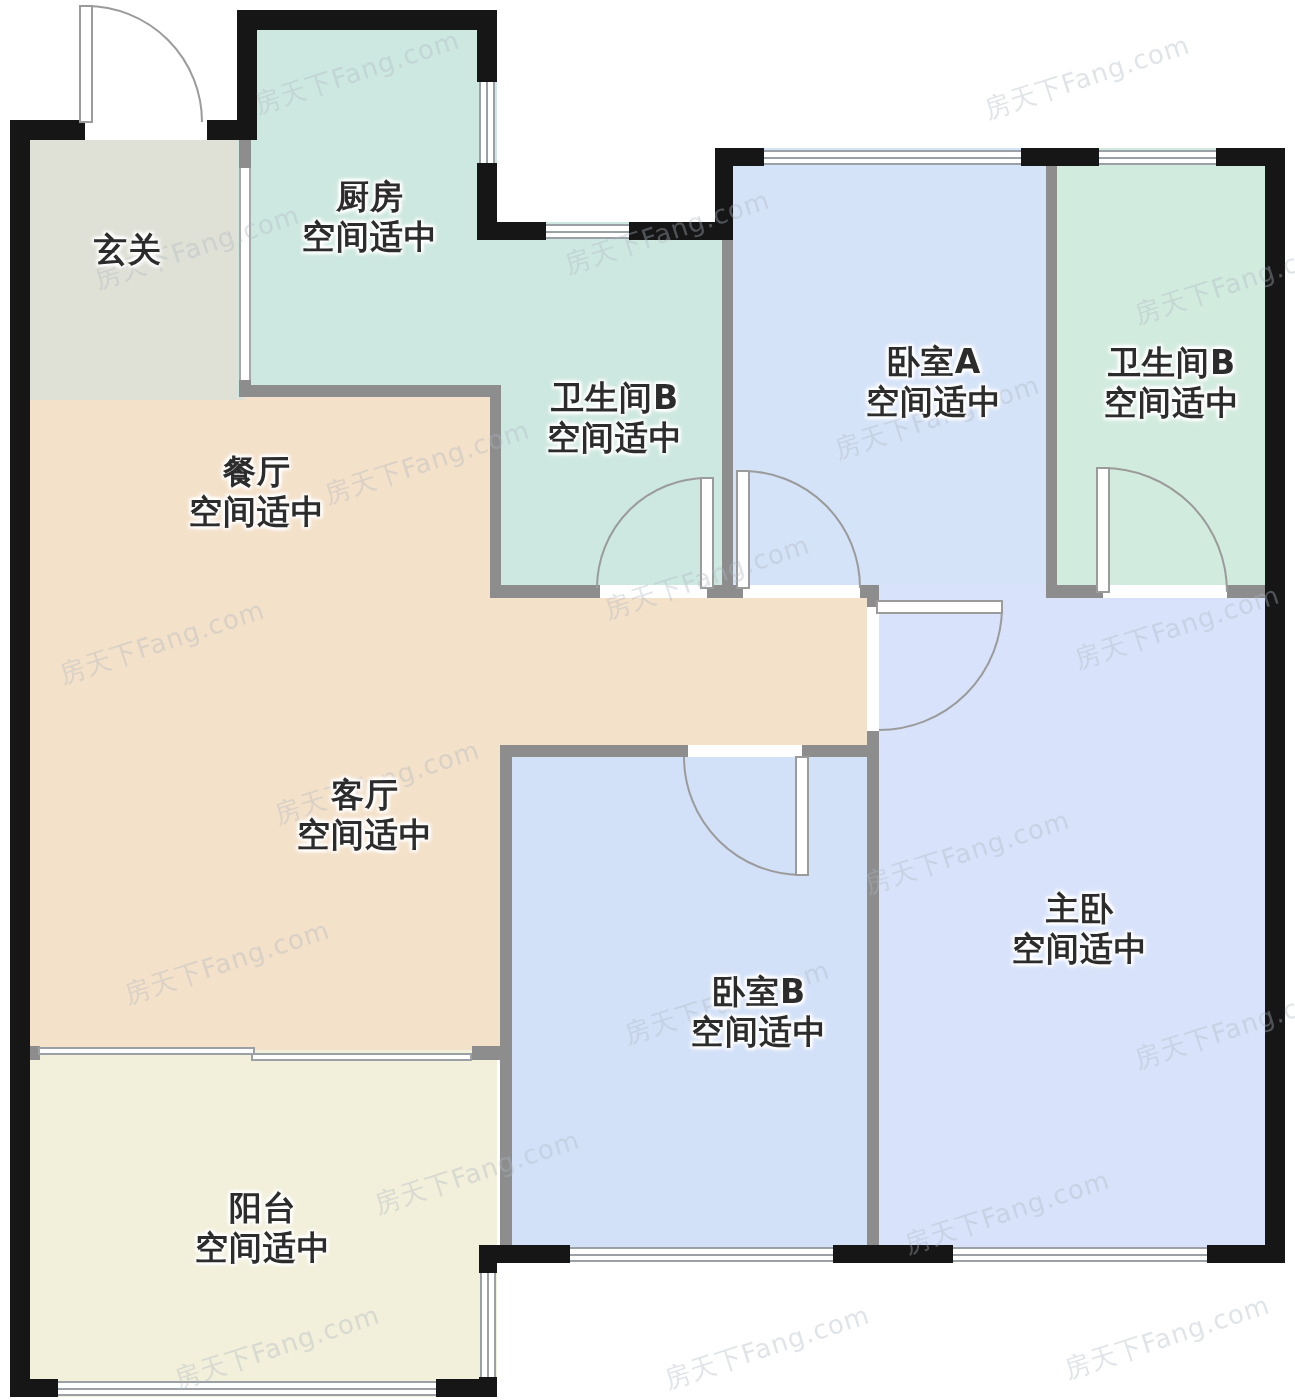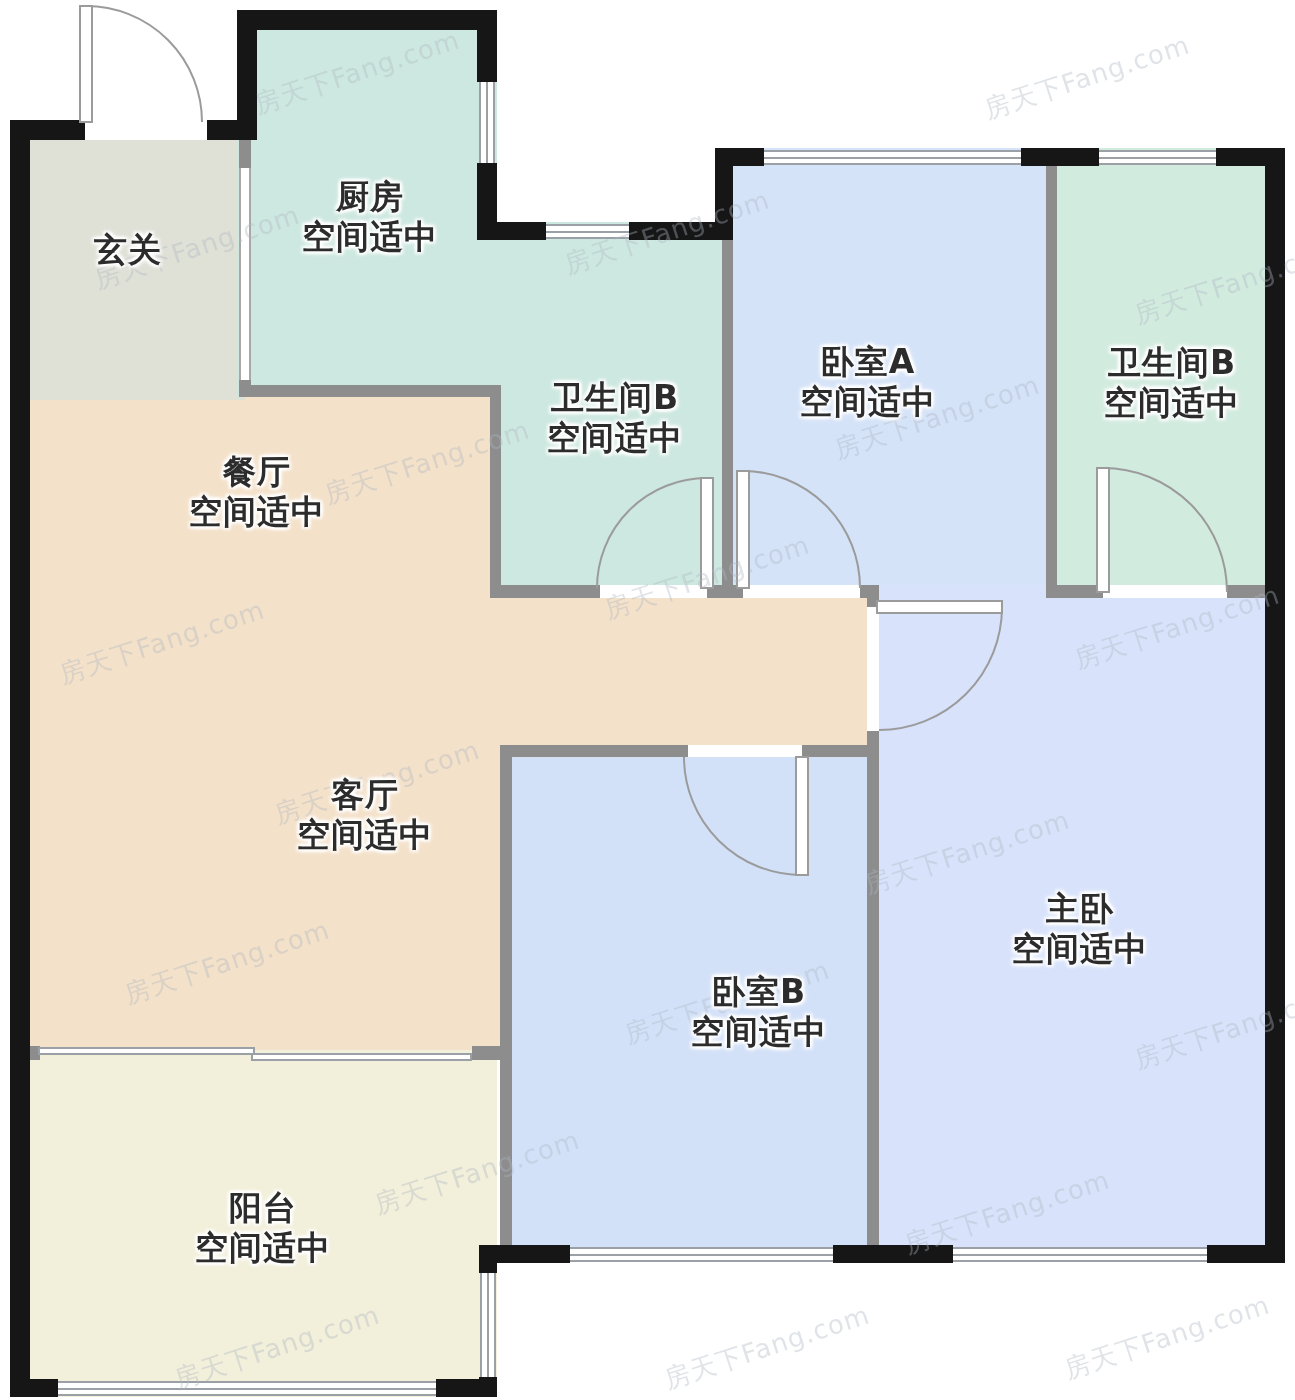--- a/index.html
+++ b/index.html
@@ -149,21 +149,21 @@
     <div></div>
   </div>
   <div class="label" style="left:370px;top:217px;">
     <div>厨房</div>
     <div>空间适中</div>
   </div>
   <div class="label" style="left:615px;top:418px;">
     <div>卫生间B</div>
     <div>空间适中</div>
   </div>
-  <div class="label" style="left:868px;top:382px;text-align:center;">
+  <div class="label" style="left:934px;top:382px;text-align:center;">
     <div>卧室A</div>
     <div>空间适中</div>
   </div>
   <div class="label" style="left:1172px;top:383px;">
     <div>卫生间B</div>
     <div>空间适中</div>
   </div>
   <div class="label" style="left:257px;top:492px;">
     <div>餐厅</div>
     <div>空间适中</div>

